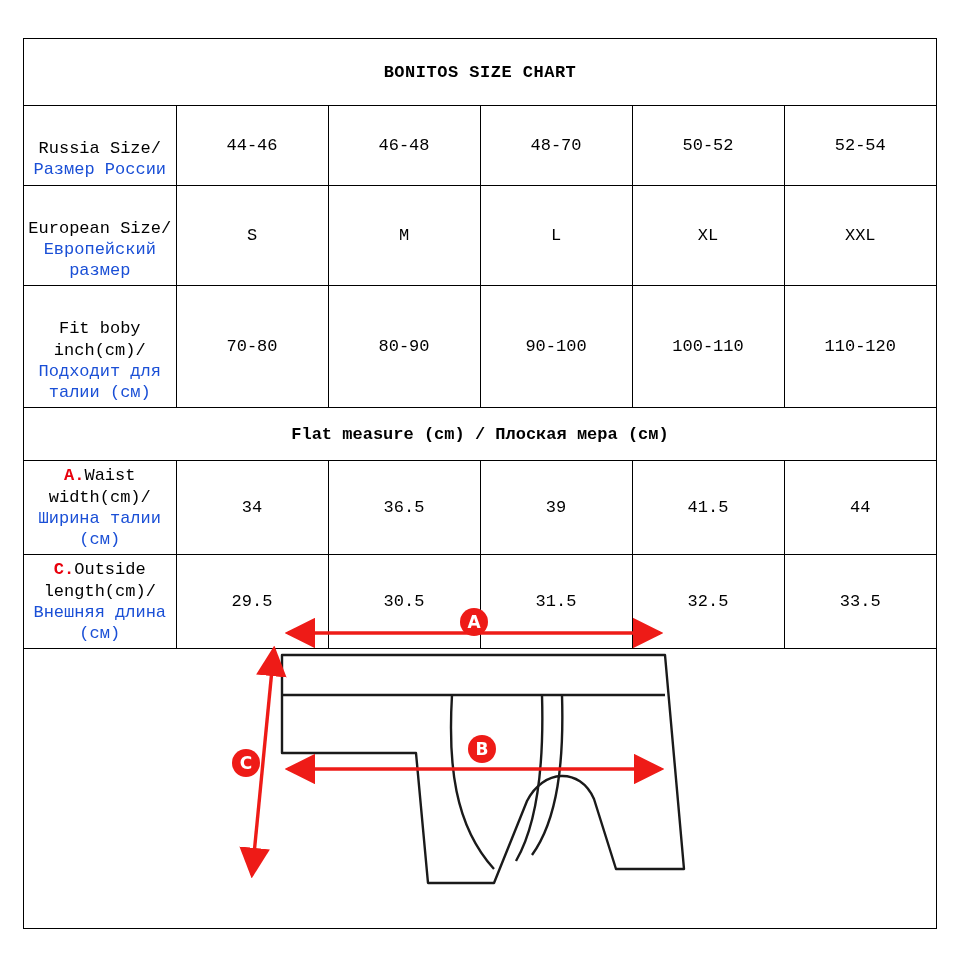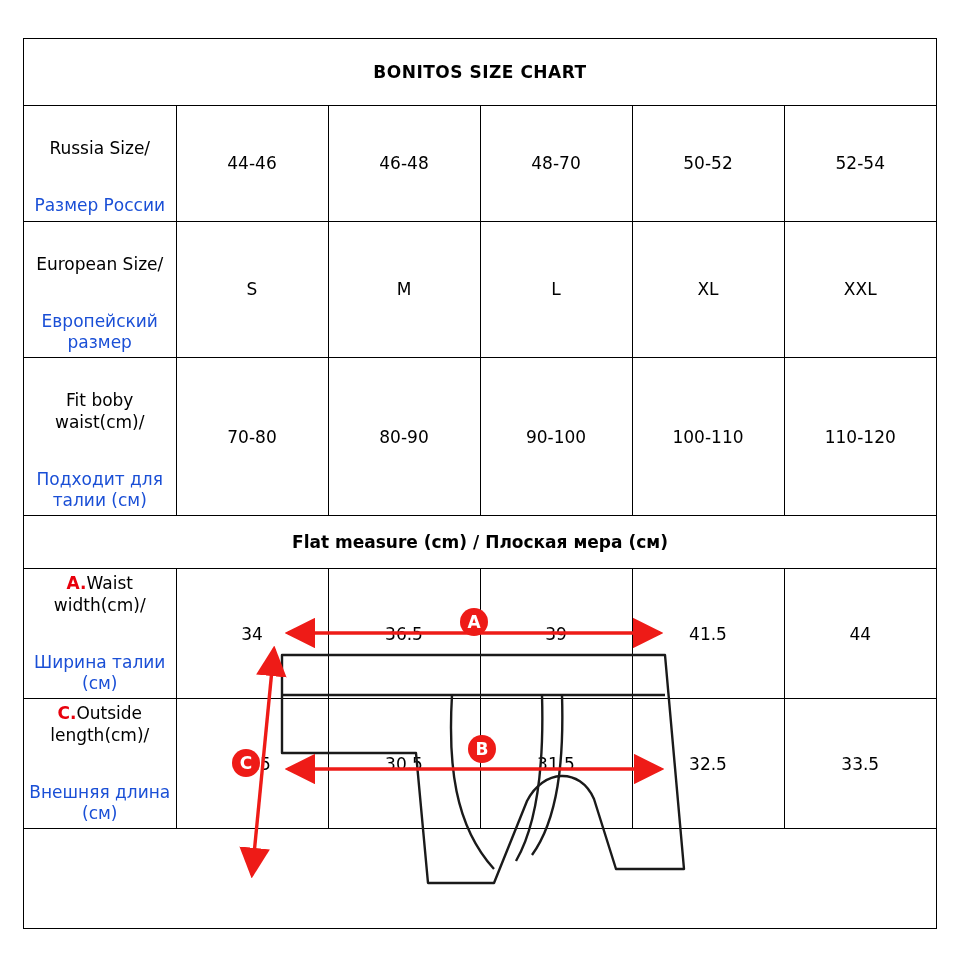--- a/index.html
+++ b/index.html
@@ -33,20 +33,21 @@
     width: 100%;
     border-collapse: collapse;
     table-layout: fixed;
   }
   table.size-table td {
     border: 1px solid #000;
     text-align: center;
     vertical-align: middle;
     font-size: 17px;
     padding: 4px 2px;
+    font-family: Liberation Mono, monospace;
   }
   
   table.size-table tr td:first-child { border-left: none; }
   table.size-table tr td:last-child { border-right: none; }
   table.size-table tr:first-child td { border-top: none; }
 
   .title-cell {
     font-size: 20px;
     font-weight: bold;
     letter-spacing: 0.5px;
@@ -61,21 +62,20 @@
     font-weight: bold;
     font-size: 19px;
   }
   .col-head {
     color: #e8000c;
     font-weight: bold;
     font-size: 19px;
   }
   .ru {
     color: #1a4fd6;
-    margin-top: 36px;
   }
   .en {
     color: #000;
     margin-top: 28px;
   }
   .letter {
     color: #e8000c;
     font-weight: bold;
   }
   .section-cell {
@@ -136,21 +136,21 @@
           </td>
           <td class="val">S</td>
           <td class="val">M</td>
           <td class="val">L</td>
           <td class="val">XL</td>
           <td class="val">XXL</td>
         </tr>
 
         <tr>
           <td class="row-head r-lbl">
-            <div class="en">Fit boby waist(cm)/</div>
+            <div class="en">Fit boby inch(cm)/</div>
             <div class="ru">Подходит для талии (см)</div>
           </td>
           <td class="val">70-80</td>
           <td class="val">80-90</td>
           <td class="val">90-100</td>
           <td class="val">100-110</td>
           <td class="val">110-120</td>
         </tr>
 
 

